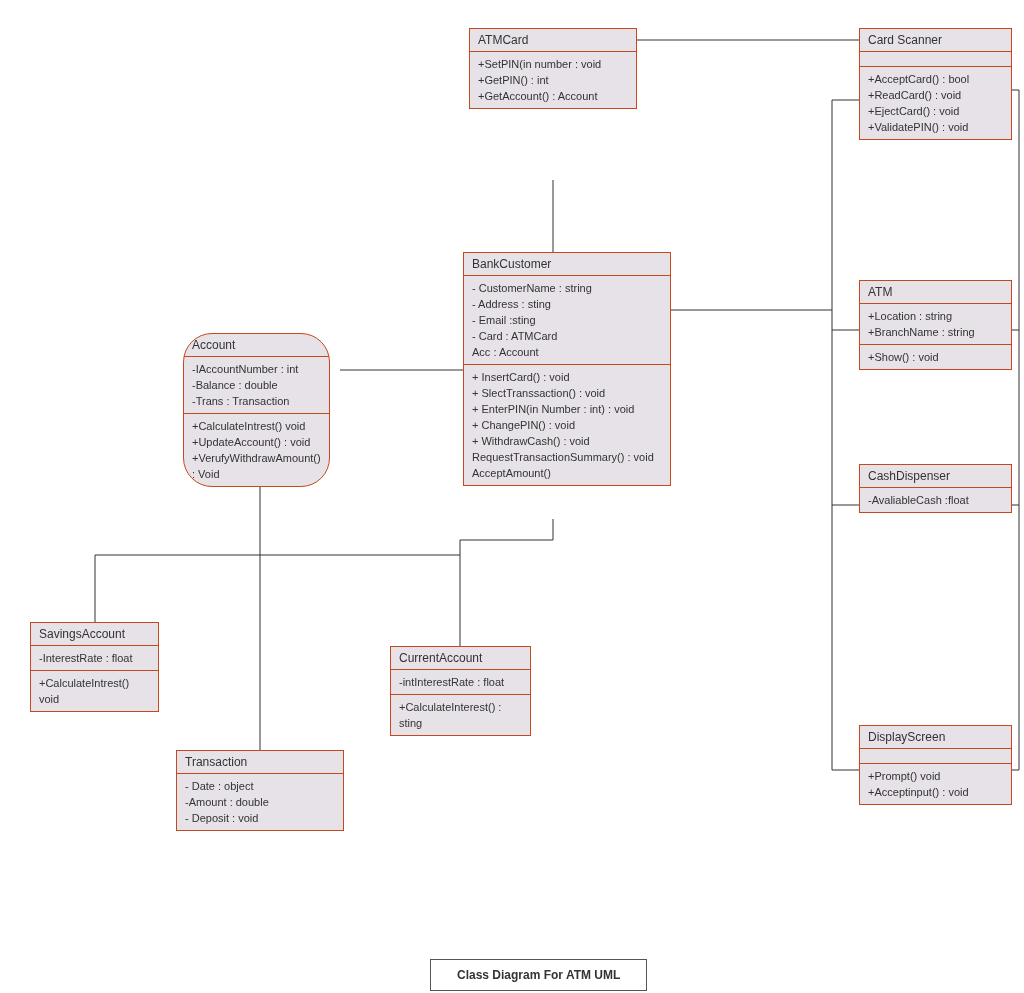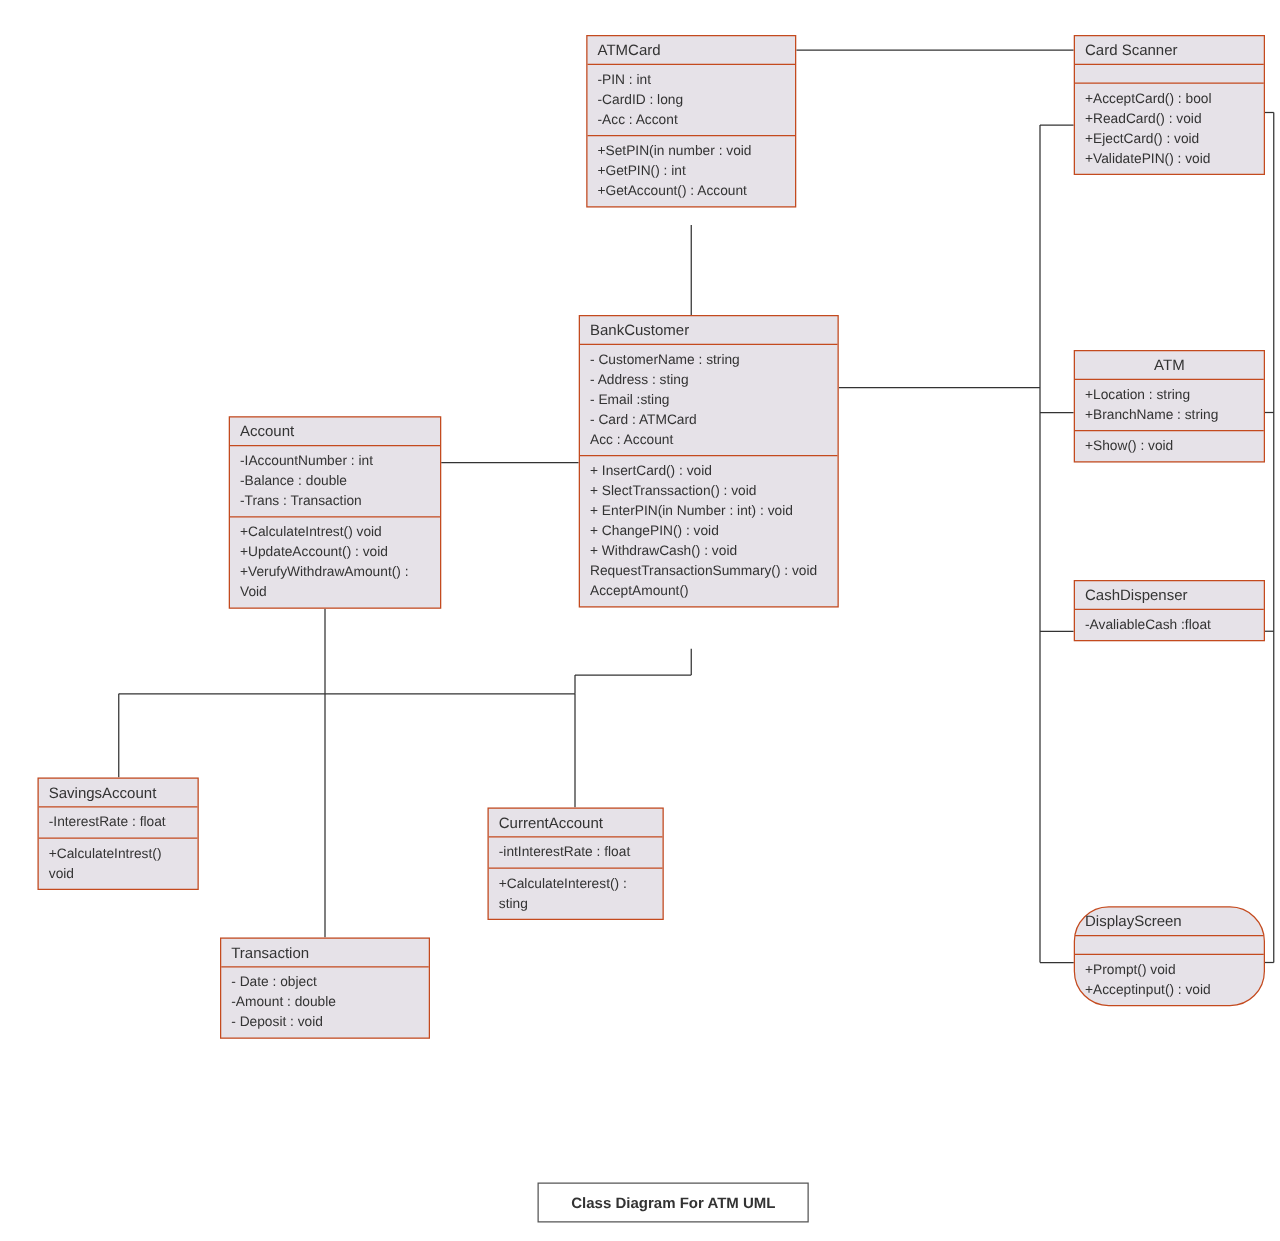--- a/index.html
+++ b/index.html
@@ -2,21 +2,21 @@
 <html><head>
 <meta charset="utf-8">
 <style>
   html,body{margin:0;padding:0;background:#fff;font-family:Arial,Helvetica,sans-serif;font-size:12px;color:#333;}
   .canvas{position:relative;width:1024px;height:993px;text-decoration:underline;}
   .class-box{position:absolute;border:1px solid #c44a1e;background:#e6e2e8;box-sizing:border-box;}
   .class-title{border-bottom:1px solid #c44a1e;padding:4px 8px;font-size:12px;color:#333;}
   .class-section{border-bottom:1px solid #c44a1e;padding:4px 8px;}
   .class-section:last-child{border-bottom:none;}
   .row{display:block;line-height:16px;font-size:11px;}
-  .title-label{position:absolute;border:1px solid #555;background:#fff;padding:8px 26px;font-weight:bold;font-size:12px;color:#333;}
+  .title-label{position:absolute;border:1px solid #555;background:#fff;padding:8px 26px;font-weight:bold;font-size:12px;color:#333;margin-top:13px;}
   svg.connectors{position:absolute;left:0;top:0;width:1024px;height:993px;pointer-events:none;}
   svg.connectors line{stroke:#333;stroke-width:1;}
 </style>
 </head>
 <body>
 
 <div class="canvas">
 
   <svg class="connectors">
 
@@ -47,25 +47,20 @@
     <line x1="260" y1="555" x2="260" y2="750"></line>
 
     <line x1="553" y1="519" x2="553" y2="540"></line>
     <line x1="460" y1="540" x2="553" y2="540"></line>
     <line x1="460" y1="540" x2="460" y2="555"></line>
   </svg>
 
   <div class="class-box" style="left:469px;top:28px;width:168px;">
     <div class="class-title">ATMCard</div>
     <div class="class-section">
-        <span class="row">-PIN : int</span>
-        <span class="row">-CardID : long</span>
-        <span class="row">-Acc : Accont</span>
-      </div>
-    <div class="class-section">
         <span class="row">+SetPIN(in number : void</span>
         <span class="row">+GetPIN() : int</span>
         <span class="row">+GetAccount() : Account</span>
       </div>
   </div>
 
   <div class="class-box" style="left:859px;top:28px;width:153px;">
     <div class="class-title">Card Scanner</div>
     <div class="class-section" style="min-height:6px;"></div>
     <div class="class-section">
@@ -90,31 +85,31 @@
         <span class="row">+ SlectTranssaction()  : void</span>
         <span class="row">+ EnterPIN(in Number : int) : void</span>
         <span class="row">+ ChangePIN() : void</span>
         <span class="row">+ WithdrawCash() : void</span>
         <span class="row">RequestTransactionSummary()  : void</span>
         <span class="row">AcceptAmount()</span>
       </div>
   </div>
 
   <div class="class-box" style="left:859px;top:280px;width:153px;">
-    <div class="class-title" style="text-align:center">ATM</div>
+    <div class="class-title" style="">ATM</div>
     <div class="class-section">
         <span class="row">+Location : string</span>
         <span class="row">+BranchName : string</span>
       </div>
     <div class="class-section">
         <span class="row">+Show() : void</span>
       </div>
   </div>
 
-  <div class="class-box" style="left:183px;top:333px;width:170px;">
+  <div class="class-box" style="left:183px;top:333px;width:147px;border-radius:29px;">
     <div class="class-title">Account</div>
     <div class="class-section">
         <span class="row">-IAccountNumber : int</span>
         <span class="row">-Balance : double</span>
         <span class="row">-Trans  : Transaction</span>
       </div>
     <div class="class-section">
         <span class="row">+CalculateIntrest() void</span>
         <span class="row">+UpdateAccount() : void</span>
         <span class="row">+VerufyWithdrawAmount() : Void</span>
@@ -141,21 +136,21 @@
   <div class="class-box" style="left:390px;top:646px;width:141px;">
     <div class="class-title">CurrentAccount</div>
     <div class="class-section">
         <span class="row">-intInterestRate : float</span>
       </div>
     <div class="class-section">
         <span class="row">+CalculateInterest() : sting</span>
       </div>
   </div>
 
-  <div class="class-box" style="left:859px;top:725px;width:153px;border-radius:28px;">
+  <div class="class-box" style="left:859px;top:725px;width:153px;">
     <div class="class-title">DisplayScreen</div>
     <div class="class-section" style="min-height:6px;"></div>
     <div class="class-section">
         <span class="row">+Prompt() void</span>
         <span class="row">+Acceptinput() : void</span>
       </div>
   </div>
 
   <div class="class-box" style="left:176px;top:750px;width:168px;">
     <div class="class-title">Transaction</div>

